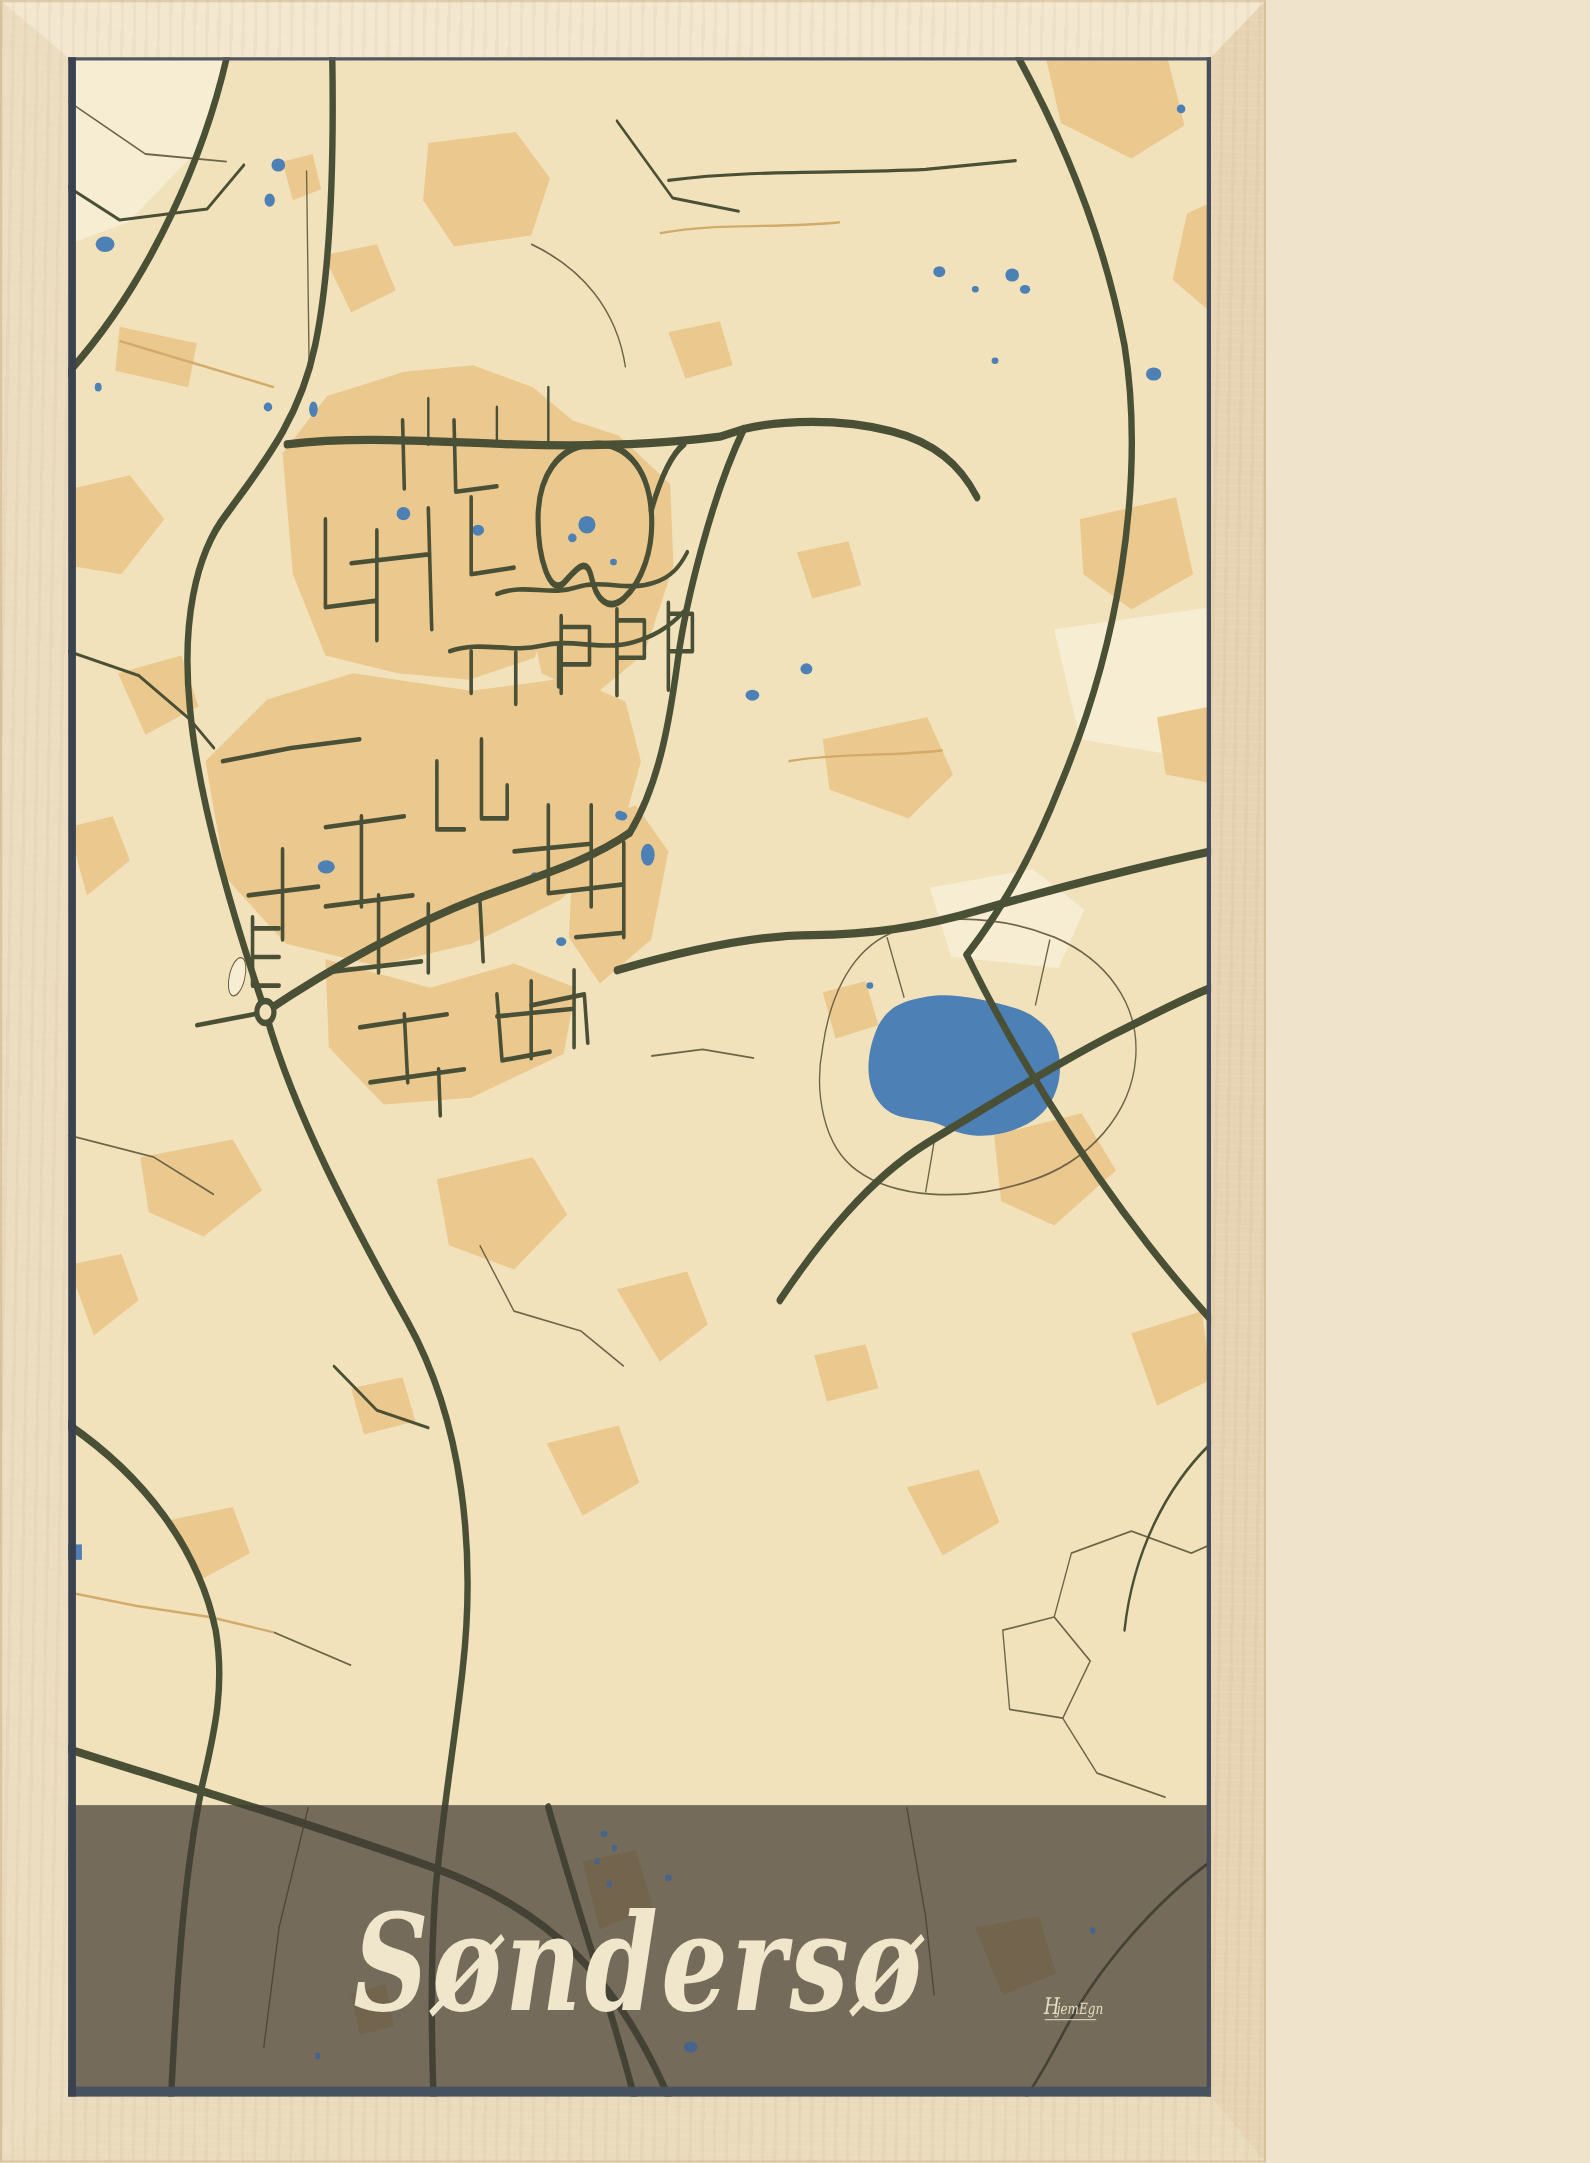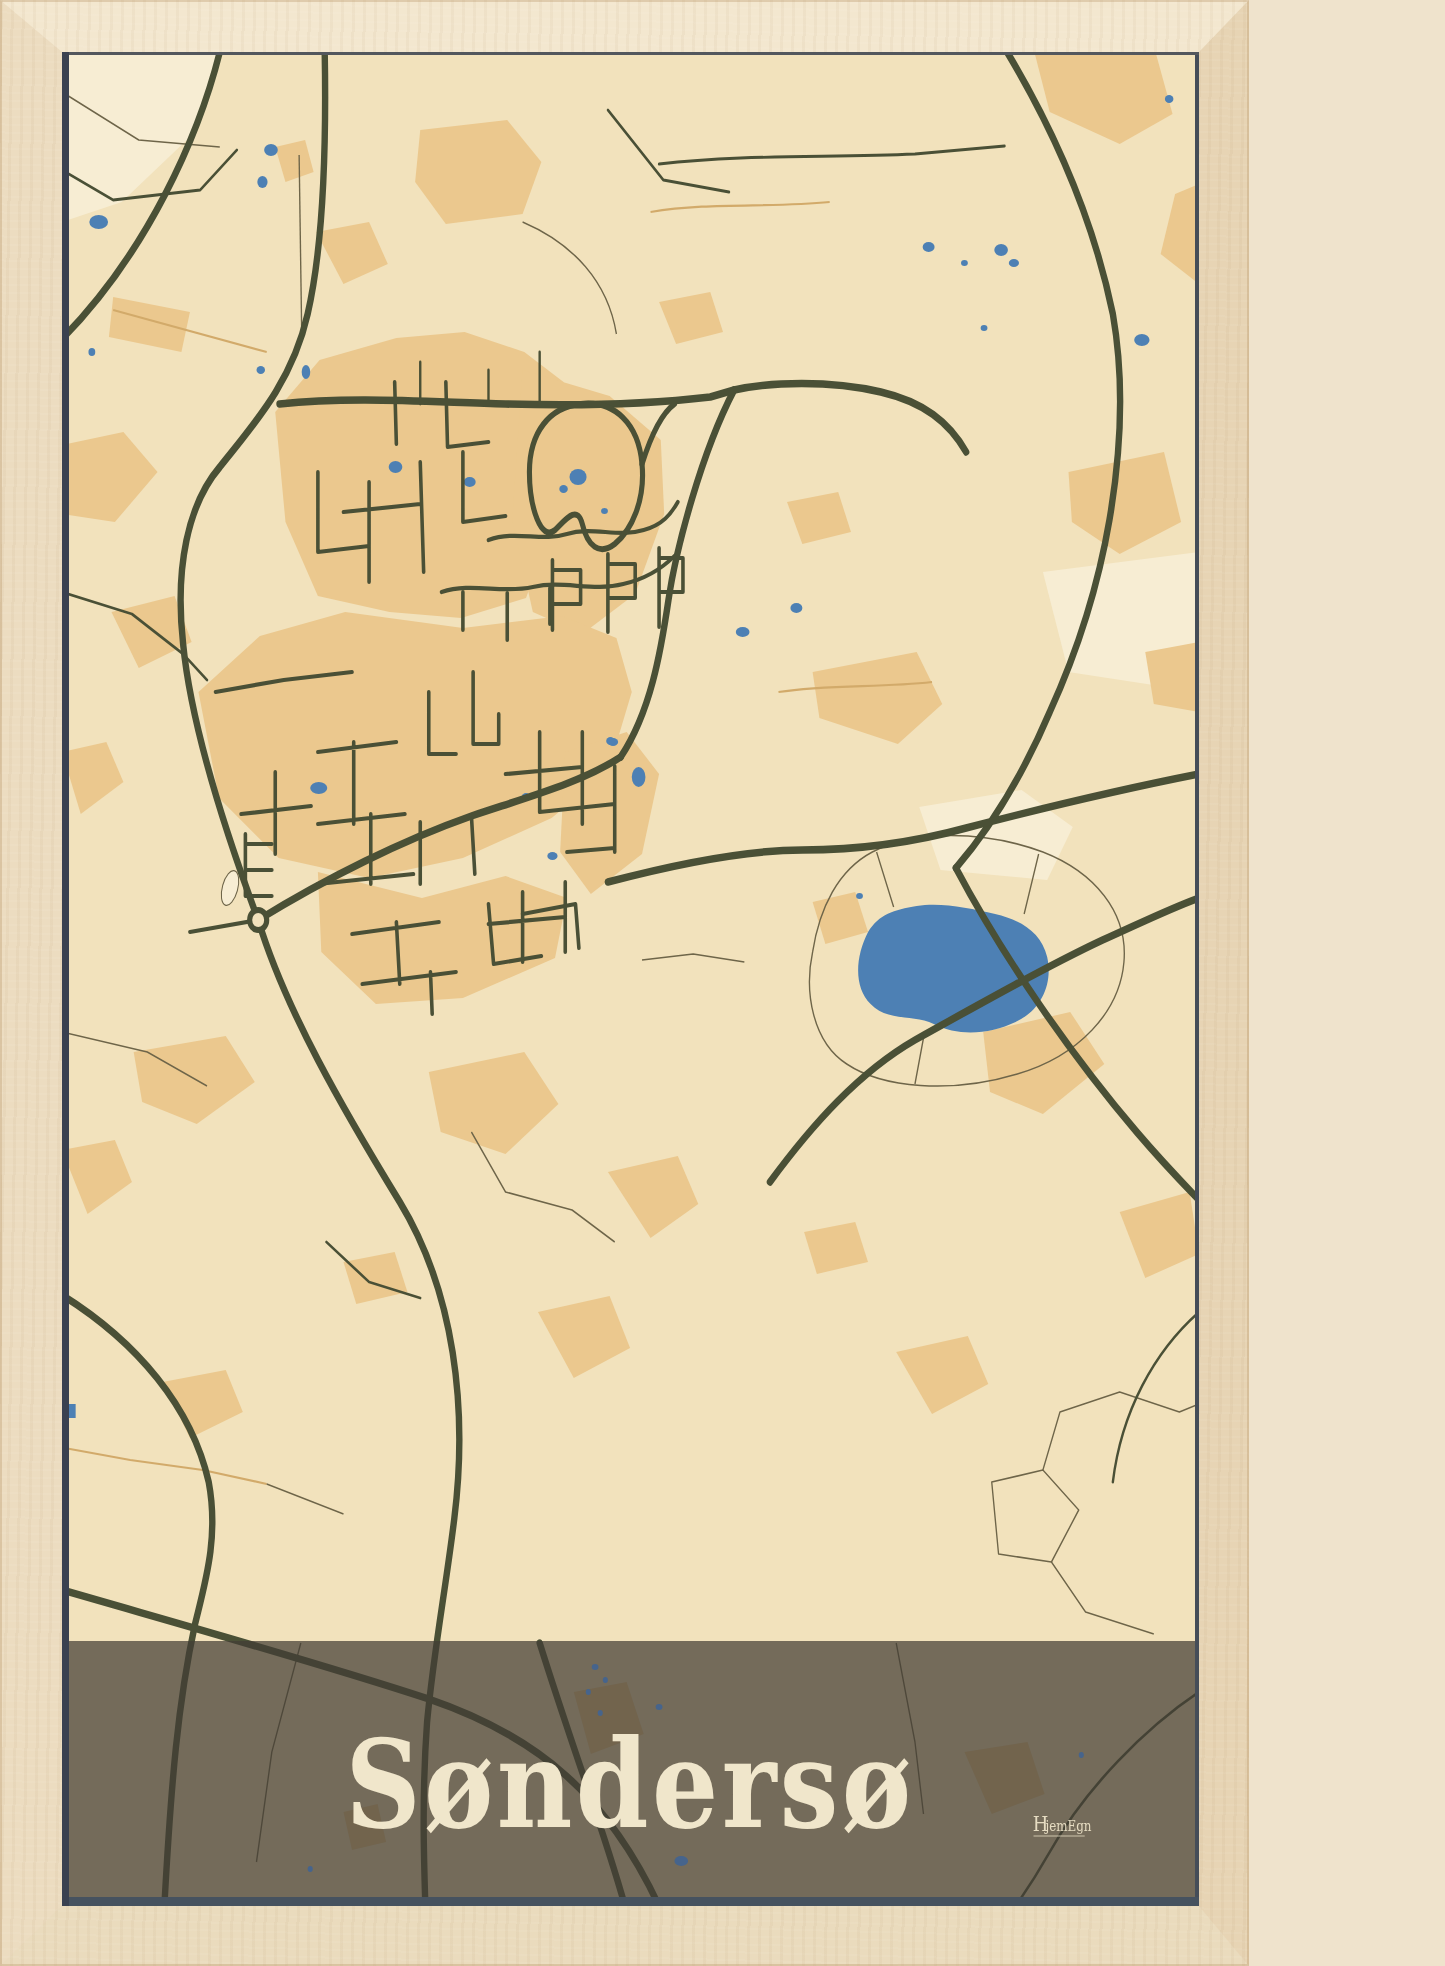--- a/index.html
+++ b/index.html
@@ -4,22 +4,22 @@
 <style>
   :root{
     --wood-top:#f3e7cf; --wood-left:#ecdcc0; --wood-right:#e7d4b4; --wood-bottom:#eadbbd;
     --map-cream:#f2e2bc; --map-tan:#ebc88e; --map-pale:#f7edd3;
     --water-blue:#4d80b4; --road-olive:#4a5036; --thin-brown:#6e6549; --field-path-tan:#d2aa6a;
     --band-overlay:rgba(66,61,52,0.72); --title-cream:#f0e6cb;
     --shadow-left:#3a4150; --shadow-bottom:#46525f; --shadow-top:#53575d; --shadow-right:#454d58;
     --band-dot:#46648c;
   }
   html,body{margin:0;padding:0;background:#efe3cc;}
-  .stage{position:relative;width:1249px;height:1966px;overflow:hidden;
-         font-family:"DejaVu Serif","Liberation Serif",serif;}
+  .stage{position:relative;width:1151px;height:1966px;overflow:hidden;
+         font-family:"DejaVu Serif","Liberation Serif",serif;font-style:italic;}
   .frame{position:absolute;inset:0;box-sizing:border-box;
          border-top:52px solid var(--wood-top);
          border-left:62px solid var(--wood-left);
          border-right:50px solid var(--wood-right);
          border-bottom:60px solid var(--wood-bottom);
          background:var(--map-cream);}
   .frame::before{content:"";position:absolute;top:-52px;left:-62px;right:-50px;bottom:-60px;
          pointer-events:none;z-index:0;
          background:
            repeating-linear-gradient(91deg, rgba(173,140,96,0.07) 0 3px, rgba(255,255,255,0) 3px 11px),

